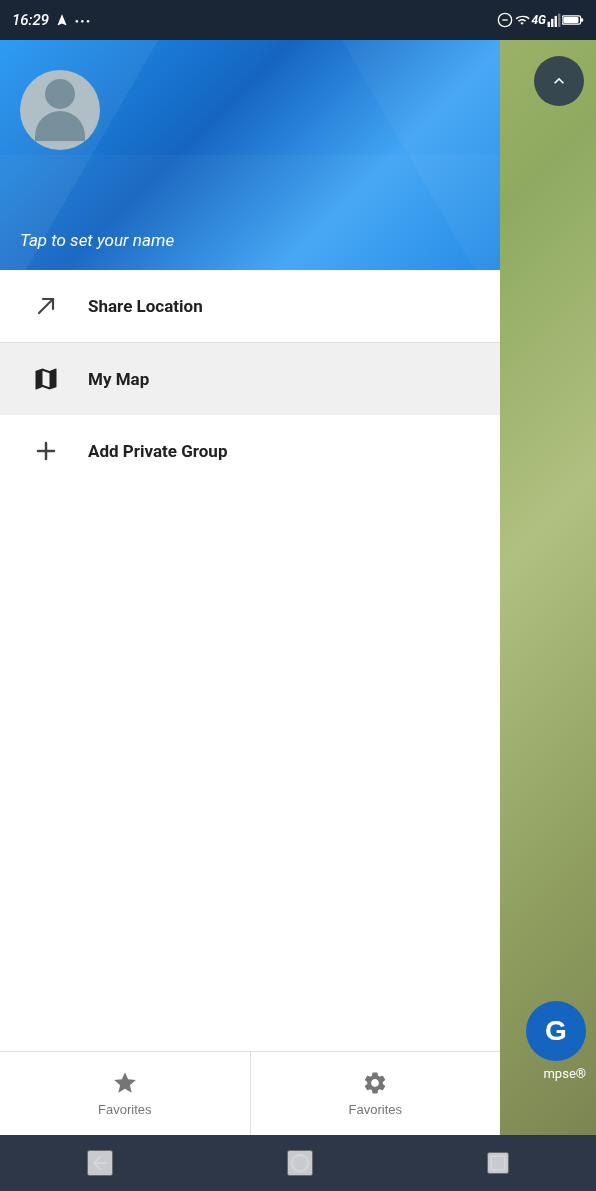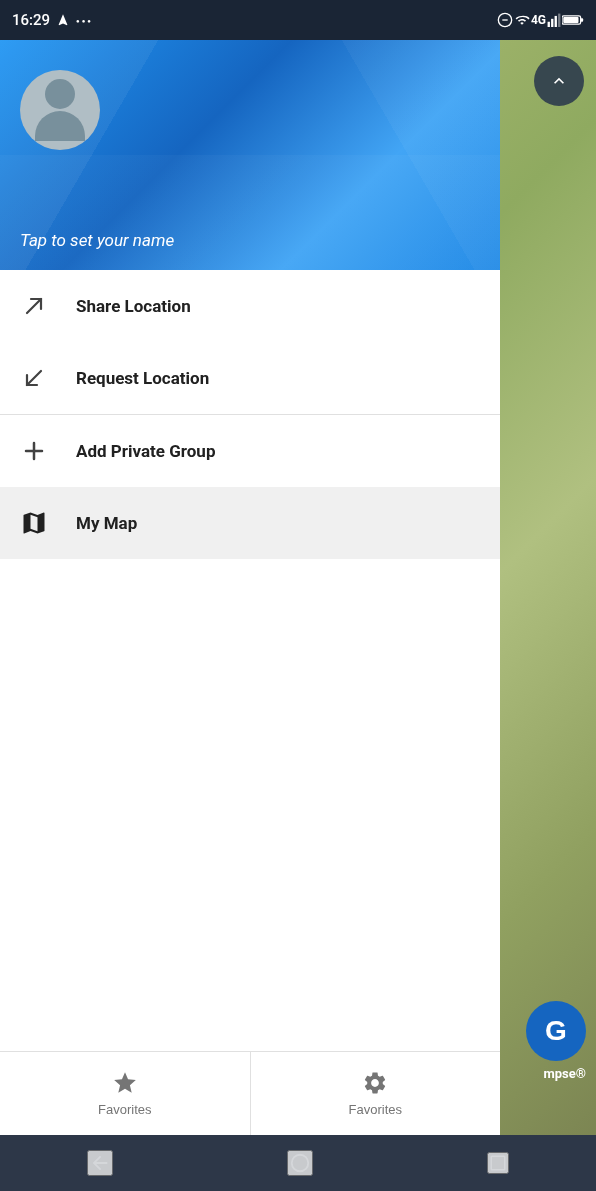--- a/index.html
+++ b/index.html
@@ -27,20 +27,21 @@
       position: absolute;
       top: 0; left: 0;
       width: 596px;
       height: 40px;
       background: #1a2535;
       display: flex;
       align-items: center;
       justify-content: space-between;
       padding: 0 12px;
       z-index: 10;
+      font-style: italic;
     }
     .status-left {
       display: flex;
       align-items: center;
       gap: 6px;
       color: white;
       font-size: 15px;
       font-weight: 500;
     }
     .status-right {
@@ -140,21 +141,21 @@
 
     
     .menu-list {
       flex: 1;
       overflow: hidden;
     }
 
     .menu-item {
       display: flex;
       align-items: center;
-      padding: 0 16px;
+      padding: 0 28px;
       height: 72px;
       cursor: pointer;
       background: white;
       border: none;
       width: 100%;
       text-align: left;
     }
 
     .menu-item.active {
       background: #f0f0f0;
@@ -275,21 +276,21 @@
       color: white;
       font-family: Arial, sans-serif;
     }
 
     .mpse-label {
       position: absolute;
       bottom: 110px;
       right: 10px;
       color: white;
       font-size: 13px;
-      font-weight: bold;
+      font-weight: normal;
       z-index: 4;
       margin-top: 16px;
     }
 
     
     svg { display: block; }
   </style>
 </head>
 <body>
 
@@ -350,51 +351,42 @@
     <div class="menu-item">
       <div class="menu-icon">
         <svg width="24" height="24" viewBox="0 0 24 24" fill="none" stroke="#424242" stroke-width="2.2" stroke-linecap="round">
           <line x1="5" y1="19" x2="19" y2="5"></line>
           <polyline points="9,5 19,5 19,15"></polyline>
         </svg>
       </div>
       <span class="menu-label">Share Location</span>
     </div>
 
-    <div class="menu-item">
+
+    <div class="menu-divider"></div>
+
+    <div class="menu-item active">
       <div class="menu-icon">
-        <svg width="24" height="24" viewBox="0 0 24 24" fill="none" stroke="#424242" stroke-width="2.2" stroke-linecap="round">
-          <line x1="19" y1="5" x2="5" y2="19"></line>
-          <polyline points="15,19 5,19 5,9"></polyline>
+        <svg width="28" height="28" viewBox="0 0 24 24" fill="#212121">
+          <path d="M20.5 3l-.16.03L15 5.1 9 3 3.36 4.9c-.21.07-.36.25-.36.48V20.5c0 .28.22.5.5.5l.16-.03L9 18.9l6 2.1 5.64-1.9c.21-.07.36-.25.36-.48V3.5c0-.28-.22-.5-.5-.5zM15 19l-6-2.11V5l6 2.11V19z"></path>
         </svg>
       </div>
-      <span class="menu-label">Request Location</span>
-    </div>
-
-    <div class="menu-divider"></div>
+      <span class="menu-label">My Map</span>
+    </div>
 
     <div class="menu-item">
       <div class="menu-icon">
         <svg width="24" height="24" viewBox="0 0 24 24" fill="none" stroke="#424242" stroke-width="2.5" stroke-linecap="round">
           <line x1="12" y1="4" x2="12" y2="20"></line>
           <line x1="4" y1="12" x2="20" y2="12"></line>
         </svg>
       </div>
       <span class="menu-label">Add Private Group</span>
     </div>
 
-    <div class="menu-item active">
-      <div class="menu-icon">
-        <svg width="28" height="28" viewBox="0 0 24 24" fill="#212121">
-          <path d="M20.5 3l-.16.03L15 5.1 9 3 3.36 4.9c-.21.07-.36.25-.36.48V20.5c0 .28.22.5.5.5l.16-.03L9 18.9l6 2.1 5.64-1.9c.21-.07.36-.25.36-.48V3.5c0-.28-.22-.5-.5-.5zM15 19l-6-2.11V5l6 2.11V19z"></path>
-        </svg>
-      </div>
-      <span class="menu-label">My Map</span>
-    </div>
-
 
   </div>
 
 </div>
 
 <div class="bottom-nav">
 
   <button class="nav-item">
     <div class="nav-icon">
       <svg width="26" height="26" viewBox="0 0 24 24" fill="#757575">

